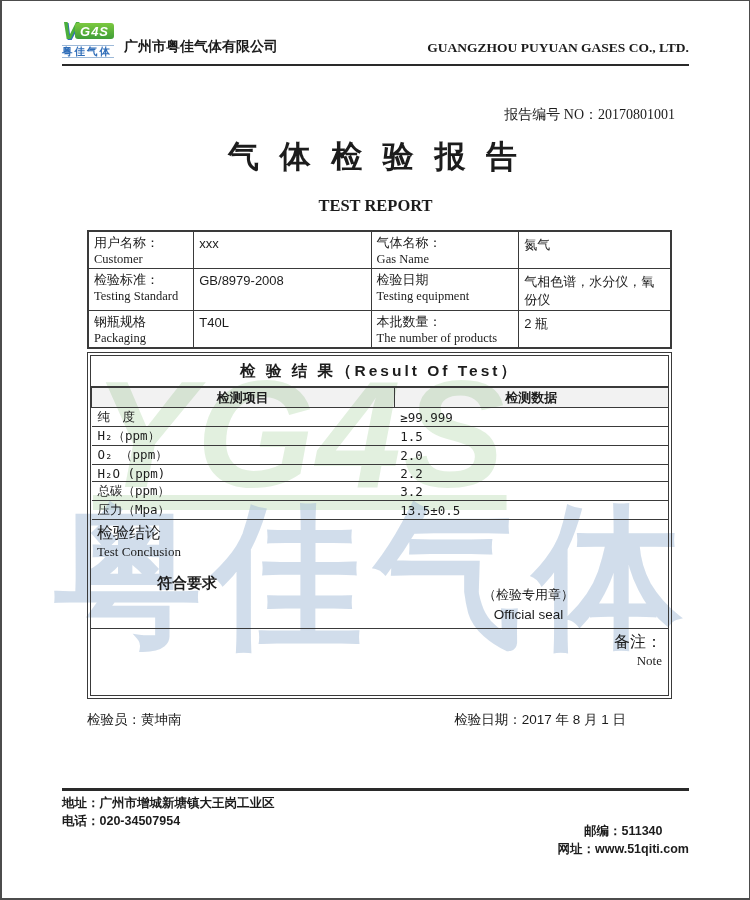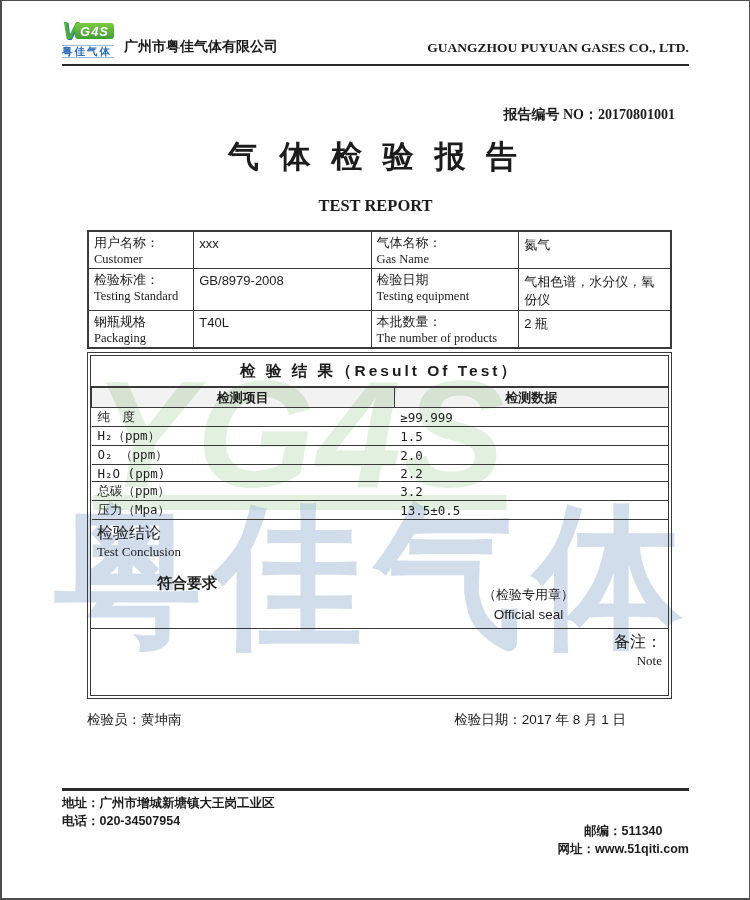--- a/index.html
+++ b/index.html
@@ -45,21 +45,21 @@
     letter-spacing: 2px; margin-top: 2px;
     border-top: 1px solid #9db9d8; border-bottom: 1px solid #9db9d8;
   }
   .company-cn { font-size: 14px; font-weight: 700; padding-bottom: 2px; }
   .company-en {
     font-family: "Liberation Serif", serif;
     font-weight: 700; font-size: 13.5px; padding-bottom: 2px;
   }
   
   .report-no {
-    text-align: right; font-weight: 700; font-size: 14px;
+    text-align: right; font-weight: 400; font-size: 14px;
     margin-top: 40px; padding-right: 14px;
     font-family: "Liberation Serif", serif;
   }
   .doc-title {
     text-align: center; font-weight: 700; font-size: 31px;
     letter-spacing: 6px; margin-top: 12px;
   }
   .doc-subtitle {
     text-align: center; font-family: "Liberation Serif", serif;
     font-weight: 700; font-size: 16.5px; margin-top: 18px;

